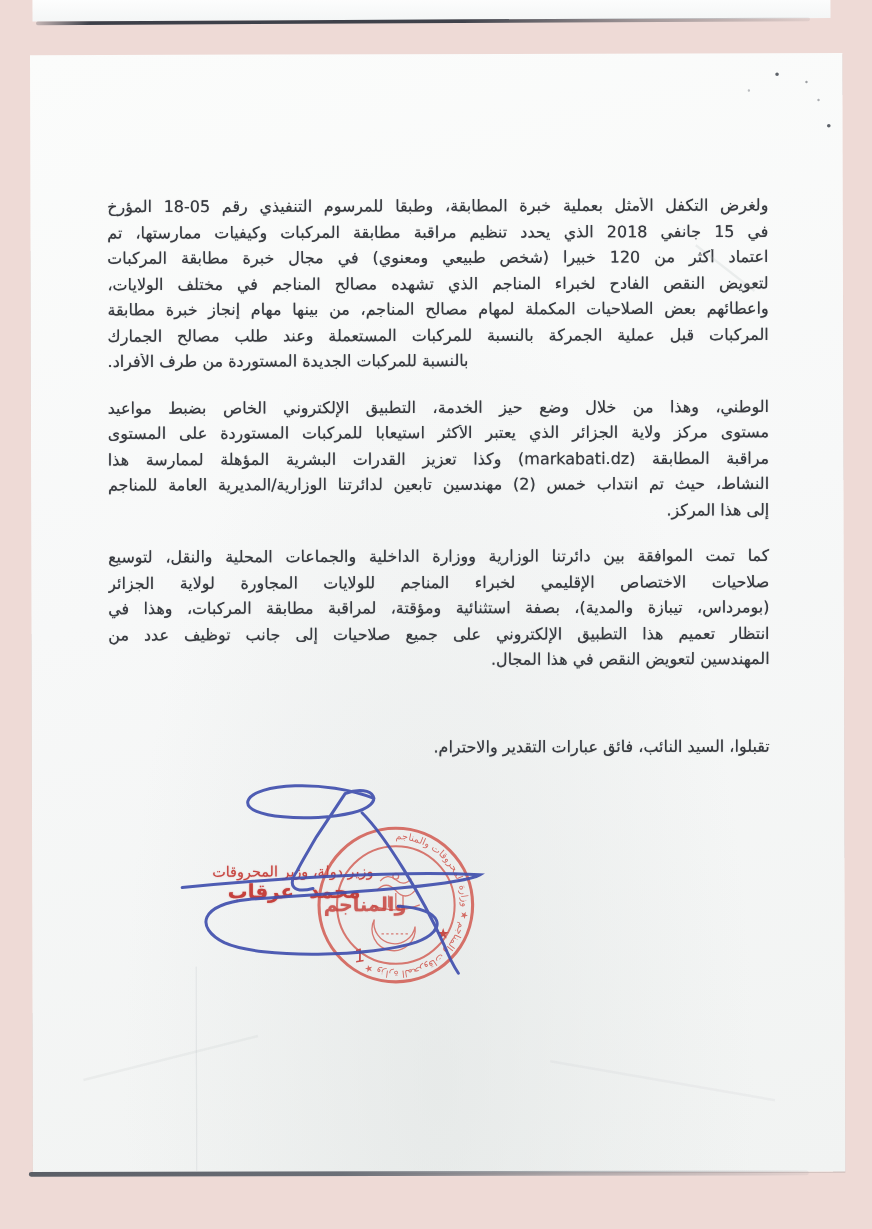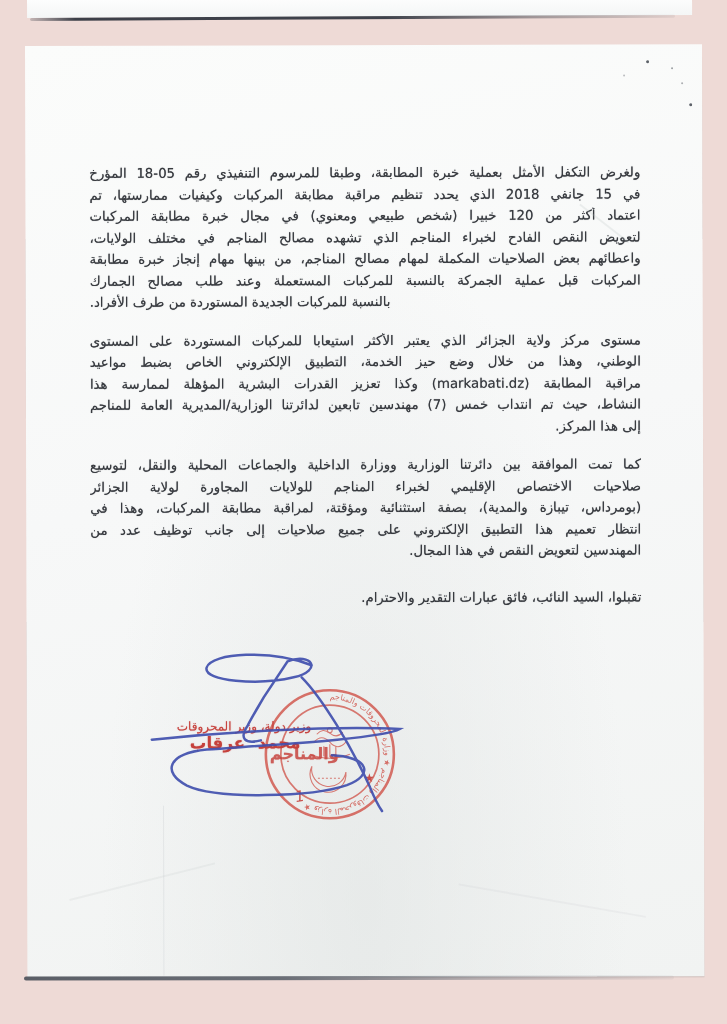--- a/index.html
+++ b/index.html
@@ -45,21 +45,21 @@
   }
   .para{margin:0 0 17px 0;}
   .tline{
     height:21.5px;line-height:15px;overflow:hidden;
     text-align:justify;text-align-last:justify;
     white-space:normal;
   }
   .tline.last-left{text-align-last:left;}
   .tline.last-right{text-align-last:right;}
   .closing{
-    margin-top:22px;white-space:nowrap;
+    margin-top:48px;white-space:nowrap;
     line-height:21.5px;
   }
   
   .sigblock{position:absolute;left:0;top:0;width:677px;height:932px;pointer-events:none;}
   .red-t1{
     position:absolute;left:150px;top:674px;z-index:3;
     direction:rtl;white-space:nowrap;
     color:#c7443f;font-weight:normal;font-size:12px;letter-spacing:0.5px;
     text-shadow:0 0 1px rgba(199,68,63,0.6);
   }
@@ -105,24 +105,24 @@
     <div class="para">
         <div class="tline">ولغرض التكفل الأمثل بعملية خبرة المطابقة، وطبقا للمرسوم التنفيذي رقم 05-18 المؤرخ</div>
         <div class="tline">في 15 جانفي 2018 الذي يحدد تنظيم مراقبة مطابقة المركبات وكيفيات ممارستها، تم</div>
         <div class="tline">اعتماد أكثر من 120 خبيرا (شخص طبيعي ومعنوي) في مجال خبرة مطابقة المركبات</div>
         <div class="tline">لتعويض النقص الفادح لخبراء المناجم الذي تشهده مصالح المناجم في مختلف الولايات،</div>
         <div class="tline">واعطائهم بعض الصلاحيات المكملة لمهام مصالح المناجم، من بينها مهام إنجاز خبرة مطابقة</div>
         <div class="tline">المركبات قبل عملية الجمركة بالنسبة للمركبات المستعملة وعند طلب مصالح الجمارك</div>
         <div class="tline last-left">بالنسبة للمركبات الجديدة المستوردة من طرف الأفراد.</div>
       </div>
     <div class="para">
+        <div class="tline">الوطني، وهذا من خلال وضع حيز الخدمة، التطبيق الإلكتروني الخاص بضبط مواعيد</div>
         <div class="tline">مستوى مركز ولاية الجزائر الذي يعتبر الأكثر استيعابا للمركبات المستوردة على المستوى</div>
-        <div class="tline">الوطني، وهذا من خلال وضع حيز الخدمة، التطبيق الإلكتروني الخاص بضبط مواعيد</div>
         <div class="tline">مراقبة المطابقة (markabati.dz) وكذا تعزيز القدرات البشرية المؤهلة لممارسة هذا</div>
-        <div class="tline">النشاط، حيث تم انتداب خمس (7) مهندسين تابعين لدائرتنا الوزارية/المديرية العامة للمناجم</div>
+        <div class="tline">النشاط، حيث تم انتداب خمس (2) مهندسين تابعين لدائرتنا الوزارية/المديرية العامة للمناجم</div>
         <div class="tline last-right">إلى هذا المركز.</div>
       </div>
     <div class="para">
         <div class="tline">كما تمت الموافقة بين دائرتنا الوزارية ووزارة الداخلية والجماعات المحلية والنقل، لتوسيع</div>
         <div class="tline">صلاحيات الاختصاص الإقليمي لخبراء المناجم للولايات المجاورة لولاية الجزائر</div>
         <div class="tline">(بومرداس، تيبازة والمدية)، بصفة استثنائية ومؤقتة، لمراقبة مطابقة المركبات، وهذا في</div>
         <div class="tline">انتظار تعميم هذا التطبيق الإلكتروني على جميع صلاحيات إلى جانب توظيف عدد من</div>
         <div class="tline last-right">المهندسين لتعويض النقص في هذا المجال.</div>
       </div>
     <div class="closing">تقبلوا، السيد النائب، فائق عبارات التقدير والاحترام.</div>

